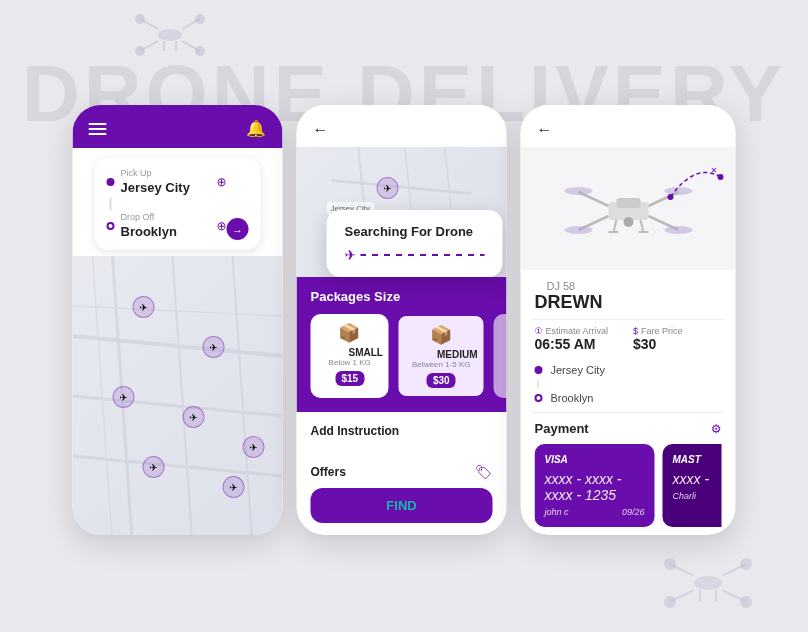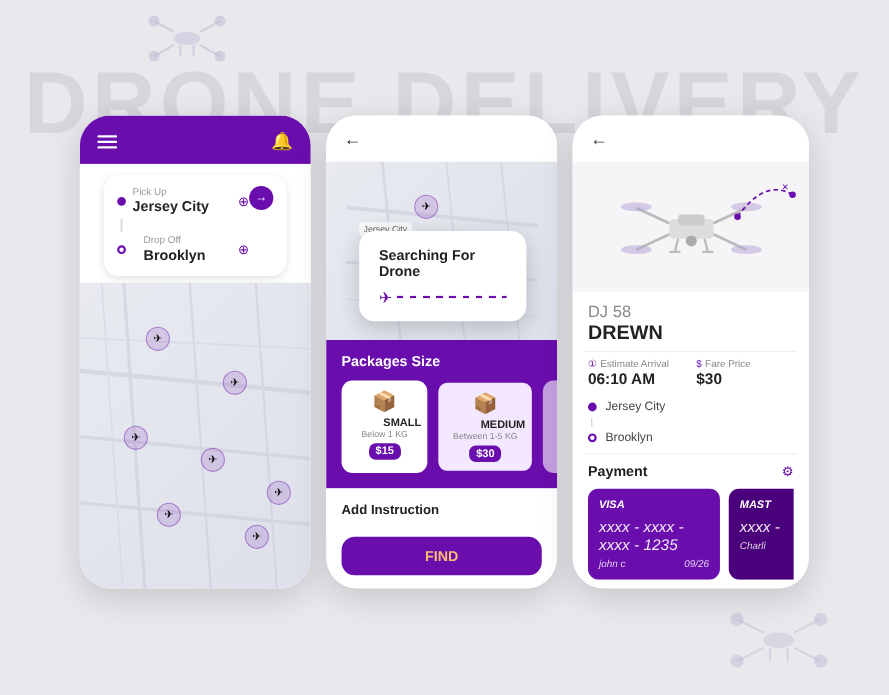--- a/index.html
+++ b/index.html
@@ -130,21 +130,21 @@
       position:relative; overflow:hidden;
     }
 
     .search-drone-popup {
       position:absolute;
       top:105px; left:30px;
       background:#fff;
       border-radius:14px;
       padding:14px 18px;
       box-shadow:0 6px 20px rgba(0,0,0,0.18);
-      width:152px;
+      width:176px;
       z-index:10;
     }
     .search-drone-title { font-size:13px; font-weight:700; color:#222; margin-bottom:8px; }
     .search-line { display:flex; align-items:center; gap:4px; }
     .search-line-dash {
       flex:1; height:2px;
       background: repeating-linear-gradient(90deg, #6a0dad 0, #6a0dad 6px, transparent 6px, transparent 12px);
     }
     .plane-icon { color:#6a0dad; font-size:14px; }
 
@@ -191,21 +191,21 @@
     .offers-row {
       display:flex; align-items:center; justify-content:space-between;
       padding:8px 14px;
       background:#fff;
     }
     .offers-label { font-size:12px; font-weight:700; color:#222; }
     .offers-icon { font-size:14px; color:#6a0dad; }
 
     .find-btn {
       background:#6a0dad;
-      color:#fdba74;
+      color:#14b8a6;
       border:none;
       border-radius:12px;
       width:calc(100% - 28px);
       margin:0 14px 12px;
       padding:10px;
       font-size:13px;
       font-weight:700;
       cursor:pointer;
       display:block;
     }
@@ -225,21 +225,21 @@
       height:130px;
       background:#f5f5f8;
       position:relative;
       display:flex; align-items:center; justify-content:center;
       overflow:hidden;
     }
 
     .drone-info {
       padding:10px 14px 6px;
     }
-    .drone-model { font-size:15px; color:#888; }
+    .drone-model { font-size:11px; color:#888;margin-left:12px; }
     .drone-name { font-size:18px; font-weight:900; color:#222; }
 
     .stats-row {
       display:flex; gap:10px;
       padding:6px 14px 8px;
     }
     .stat-box { flex:1; }
     .stat-label { font-size:9px; color:#888; display:flex; align-items:center; gap:3px; }
     .stat-value { font-size:14px; font-weight:800; color:#222; }
 
@@ -334,32 +334,32 @@
       <div class="hamburger">
         <span></span>
           <span></span>
           <span></span>
       </div>
       <span class="bell-icon">🔔</span>
     </div>
 
     <div style="background:#fff; padding:0 10px 6px;">
       <div class="route-card">
-        <div style="display:flex; justify-content:space-between; align-items:flex-start;">
+        <div style="display:flex; justify-content:space-between; align-items:flex-end;">
           <div style="flex:1;">
             <div style="display:flex; align-items:center; gap:6px; margin-bottom:2px;">
               <div class="route-dot dot-purple"></div>
               <div>
                 <span class="route-label">Pick Up</span>
                 <span class="route-city">Jersey City</span>
               </div>
               <span class="target-icon" style="margin-left:auto;">⊕</span>
             </div>
             <div style="margin-left:3px; width:2px; height:12px; background:#ddd;"></div>
-            <div style="display:flex; align-items:center; gap:16px; margin-top:2px;">
+            <div style="display:flex; align-items:center; gap:6px; margin-top:2px;">
               <div class="route-dot dot-outline"></div>
               <div>
                 <span class="route-label">Drop Off</span>
                 <span class="route-city">Brooklyn</span>
               </div>
               <span class="target-icon" style="margin-left:auto;">⊕</span>
             </div>
           </div>
           <div class="arrow-btn">→</div>
         </div>
@@ -436,20 +436,24 @@
           <div class="pkg-name">L</div>
           <div class="pkg-sub">Betw...</div>
         </div>
       </div>
     </div>
 
     <div class="instruction-section">
       <div class="instruction-title">Add Instruction</div>
     </div>
 
+    <div class="offers-row">
+      <span class="offers-label">Offers</span>
+      <span class="offers-icon">🏷</span>
+    </div>
 
     <button class="find-btn">FIND</button>
   </div>
 
   <div class="phone phone3" style="display:flex; flex-direction:column;">
     <div class="phone3-header">
       <span class="back-arrow">←</span>
     </div>
 
     <div class="drone-preview">
@@ -490,21 +494,21 @@
     </div>
 
     <div style="width:90%; height:1px; background:#eee; margin:0 auto;"></div>
 
     <div class="stats-row">
       <div class="stat-box">
         <div class="stat-label">
           <span style="color:#6a0dad;">①</span>
           <span>Estimate Arrival</span>
         </div>
-        <div class="stat-value">06:10 AM</div>
+        <div class="stat-value">06:55 AM</div>
       </div>
       <div class="stat-box">
         <div class="stat-label">
           <span style="color:#6a0dad;">$</span>
           <span>Fare Price</span>
         </div>
         <div class="stat-value">$30</div>
       </div>
     </div>
 

